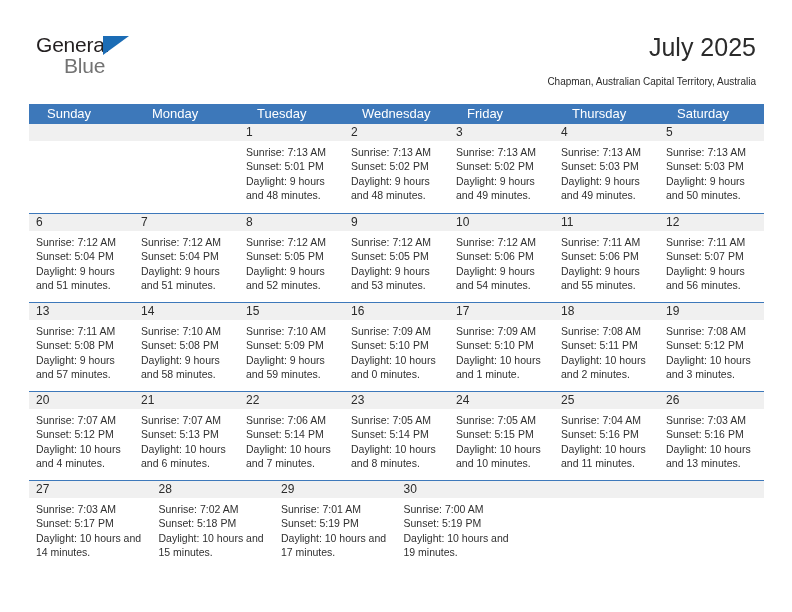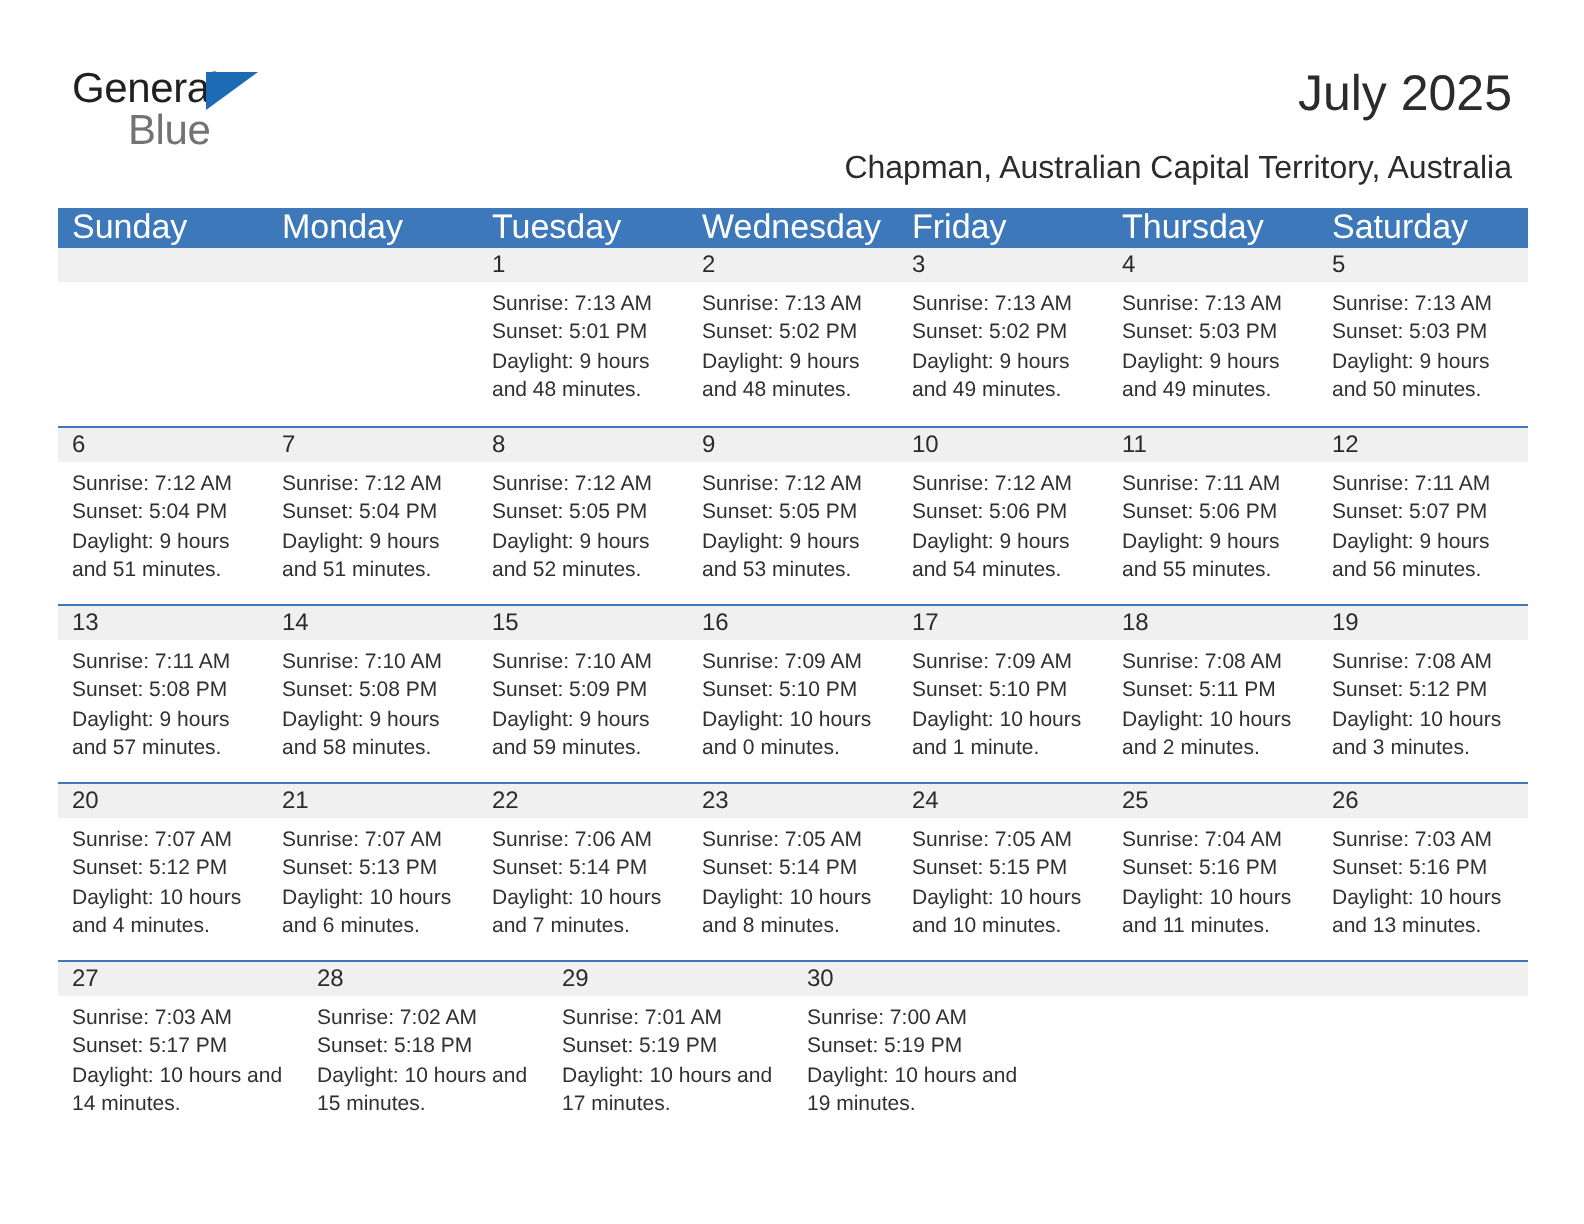--- a/index.html
+++ b/index.html
@@ -74,21 +74,21 @@
     top: 33px;
     font-size: 25px;
     color: #2b2b2b;
     text-align: left;
     white-space: nowrap;
   }
   .subtitle {
     position: absolute;
     right: 36px;
     top: 76px;
-    font-size: 16px;
+    font-size: 10px;
     color: #2b2b2b;
     text-align: left;
     white-space: nowrap;
   }
 
   
   .calendar {
     position: absolute;
     left: 29px;
     top: 104px;
@@ -97,23 +97,23 @@
 
   .weekday-row {
     display: flex;
     width: 735px;
     height: 20px;
     background: #3d78ba;
   }
   .weekday-cell {
     flex: 1 1 0;
     color: #ffffff;
-    font-size: 17px;
+    font-size: 13px;
     line-height: 20px;
-    padding-left: 7px;
+    padding-left: 18px;
     box-sizing: border-box;
     white-space: nowrap;
   }
 
   .week-row {
     display: flex;
     width: 735px;
     height: 89px;
     border-top: 1px solid #3d78ba;
     box-sizing: border-box;

